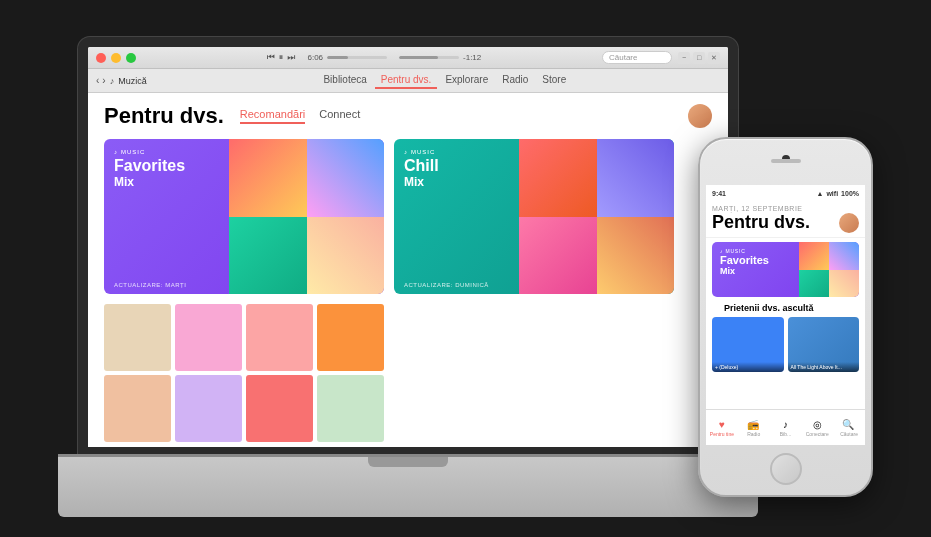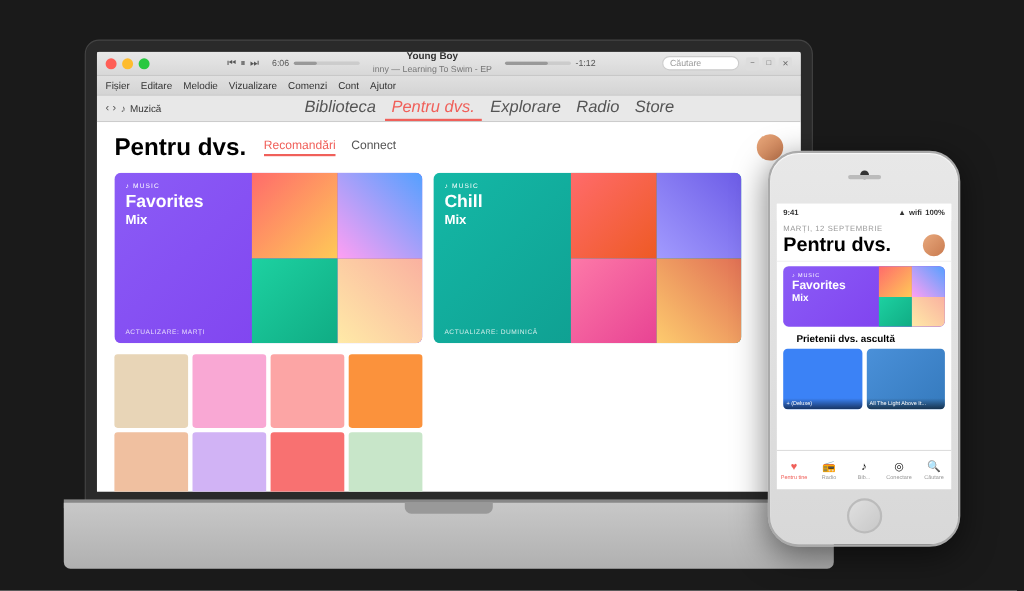--- a/index.html
+++ b/index.html
@@ -183,25 +183,24 @@
       color: #333;
       margin-right: 19px;
     }
     .nav-tabs {
       display: flex;
       gap: 2px;
       flex: 1;
       justify-content: center;
     }
     .nav-tab {
-      font-size: 15px;
+      font-size: 10px;
       color: #555;
       padding: 2px 6px;
       cursor: pointer;
-      font-style: italic;
     }
     .nav-tab.active {
       color: #f0605a;
       border-bottom: 2px solid #f0605a;
     }
 
     .itunes-content {
       flex: 1;
       background: white;
       overflow: hidden;
@@ -583,50 +582,37 @@
               <span class="transport-btn">⏮</span>
               <span class="transport-btn">⏸</span>
               <span class="transport-btn">⏭</span>
             </div>
             <div class="progress-area">
               <span class="time-display">6:06</span>
               <div class="progress-bar">
                 <div class="progress-fill"></div>
               </div>
             </div>
-            <div class="song-info">
-              <div class="song-title">Young Boy</div>
-              <div class="song-sub">inny — Learning To Swim - EP</div>
-            </div>
             <div class="progress-area">
               <div class="progress-bar">
                 <div class="progress-fill" style="width:65%"></div>
               </div>
               <span class="time-display">-1:12</span>
             </div>
           </div>
           <div class="titlebar-right">
             <div class="search-box">Căutare</div>
             <div class="win-controls">
               <div class="win-btn">−</div>
               <div class="win-btn">□</div>
               <div class="win-btn">✕</div>
             </div>
           </div>
         </div>
 
-        <div class="itunes-menu">
-          <span class="menu-item">Fișier</span>
-          <span class="menu-item">Editare</span>
-          <span class="menu-item">Melodie</span>
-          <span class="menu-item">Vizualizare</span>
-          <span class="menu-item">Comenzi</span>
-          <span class="menu-item">Cont</span>
-          <span class="menu-item">Ajutor</span>
-        </div>
 
         <div class="itunes-nav">
           <div class="nav-arrows">
             <span class="nav-arr">‹</span>
             <span class="nav-arr">›</span>
           </div>
           <span style="font-size:9px;color:#555;">♪</span>
           <span class="nav-location">Muzică</span>
           <div class="nav-tabs">
             <span class="nav-tab">Biblioteca</span>

